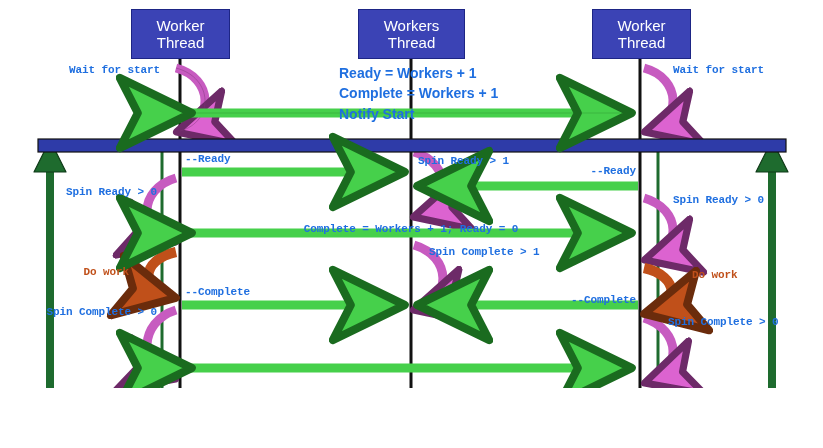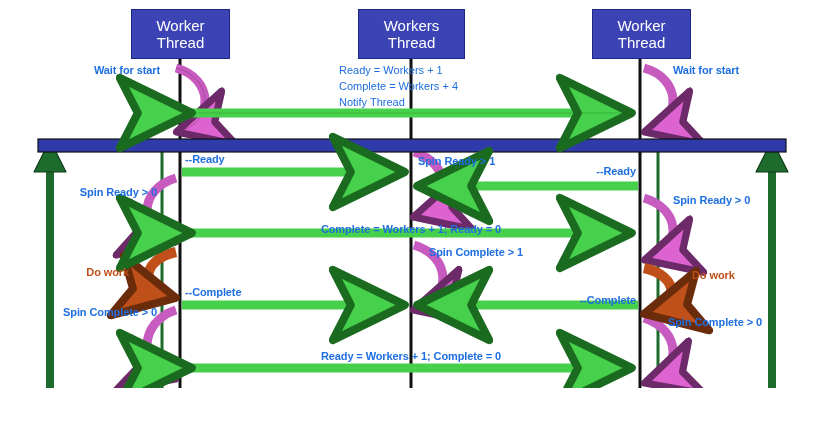--- a/index.html
+++ b/index.html
@@ -3,25 +3,25 @@
 <meta charset="utf-8">
 <style>
   html,body{margin:0;padding:0;background:#ffffff;}
   body{font-family:"Liberation Sans",sans-serif;}
   #stage{position:relative;width:823px;height:388px;background:#ffffff;overflow:hidden;}
   #svg{position:absolute;left:0;top:0;width:823px;height:448px;}
   .lane-box{position:absolute;background:#3B43B5;border:1px solid #1d2585;
     display:flex;flex-direction:column;align-items:center;justify-content:center;
     color:#ffffff;font-size:15px;line-height:1.15;font-weight:400;text-align:center;}
   .lbl{position:absolute;font-size:11px;font-weight:bold;color:#1F6FE0;
-    white-space:nowrap;letter-spacing:-0.1px;}
+    white-space:nowrap;letter-spacing:-0.1px;font-family:Liberation Mono, monospace;}
   .lbl.ctr{transform:translateX(-50%);}
   .lbl.rt{transform:translateX(-100%);}
   .lbl.work{color:#C0501A;}
-  .mgrnote{position:absolute;font-size:11px;font-weight:normal;color:#1F6FE0;
+  .mgrnote{position:absolute;font-size:14px;font-weight:bold;color:#1F6FE0;
     white-space:nowrap;line-height:1.45;}
 </style>
 </head>
 <body>
 
 <div id="stage">
 
   <svg id="svg" viewBox="0 0 823 448">
     <defs>
       <marker id="gh" markerWidth="9" markerHeight="9" refX="8.2" refY="4.5" orient="auto">
@@ -123,22 +123,22 @@
     <span>Workers</span>
     <span>Thread</span>
   </div>
   <div class="lane-box" style="left:592px;top:9px;width:97px;height:48px;">
     <span>Worker</span>
     <span>Thread</span>
   </div>
 
   <div class="mgrnote" style="left:339px;top:63px;">
     <div>Ready = Workers + 1</div>
-    <div>Complete = Workers + 4</div>
-    <div>Notify Thread</div>
+    <div>Complete = Workers + 1</div>
+    <div>Notify Start</div>
   </div>
 
   <div class="lbl rt" style="left:160px;top:64px;">Wait for start</div>
   <div class="lbl" style="left:673px;top:64px;">Wait for start</div>
 
   <div class="lbl" style="left:185px;top:153px;">--Ready</div>
   <div class="lbl rt" style="left:636px;top:165px;">--Ready</div>
 
   <div class="lbl" style="left:418px;top:155px;">Spin Ready &gt; 1</div>
   <div class="lbl rt" style="left:157px;top:186px;">Spin Ready &gt; 0</div>
@@ -150,15 +150,14 @@
   <div class="lbl work" style="left:692px;top:269px;">Do work</div>
 
   <div class="lbl" style="left:429px;top:246px;">Spin Complete &gt; 1</div>
 
   <div class="lbl" style="left:185px;top:286px;">--Complete</div>
   <div class="lbl rt" style="left:636px;top:294px;">--Complete</div>
 
   <div class="lbl rt" style="left:157px;top:306px;">Spin Complete &gt; 0</div>
   <div class="lbl" style="left:668px;top:316px;">Spin Complete &gt; 0</div>
 
-  <div class="lbl ctr" style="left:411px;top:350px;">Ready = Workers + 1; Complete = 0</div>
 
 </div>
 
 </body></html>

